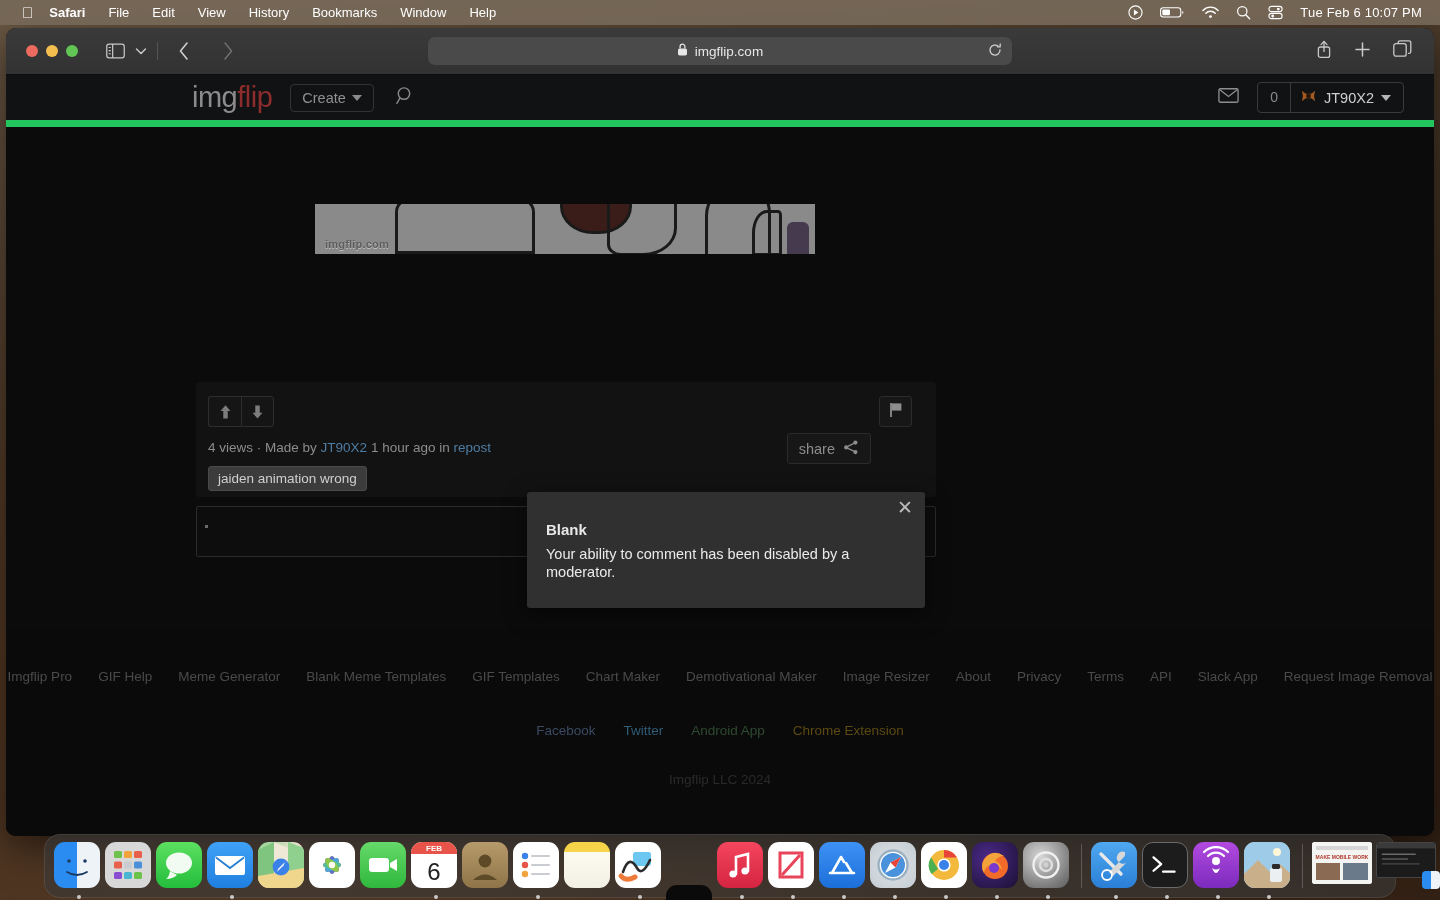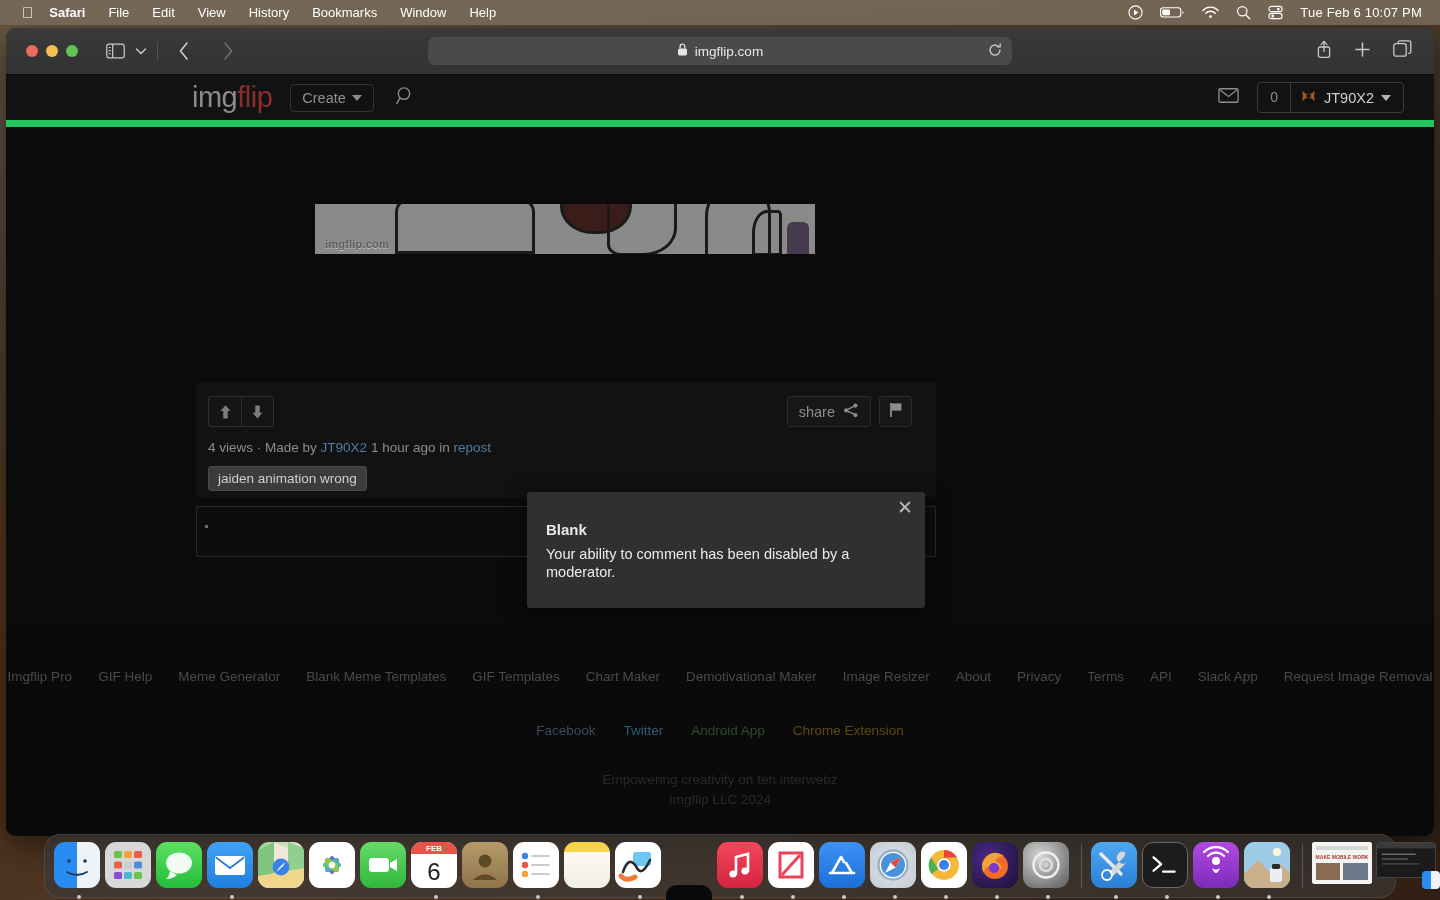--- a/index.html
+++ b/index.html
@@ -145,20 +145,21 @@
   .vote-btn.down { border-radius: 0 3px 3px 0; }
 
   .share-group { position: absolute; right: 24px; top: 14px; display: flex; gap: 8px; }
   .share-btn {
     border: 1px solid #2b2b2b; border-radius: 3px;
     background: #171717;
     color: #8d8d8d; font-size: 14.5px;
     padding: 6px 11px;
     display: flex; align-items: center; gap: 8px;
     height: 31px;
+    margin-top: 37px;
   }
   .flag-btn {
     border: 1px solid #2b2b2b; border-radius: 3px;
     background: #171717; width: 33px; height: 31px;
     display: flex; align-items: center; justify-content: center;
   }
   .meta-line {
     position: absolute; left: 12px; top: 58px;
     color: #8c8c8c; font-size: 13.5px;
   }
@@ -521,21 +522,20 @@
         <span>Slack App</span>
         <span>Request Image Removal</span>
       </div>
       <div class="social">
         <span class="fb">Facebook</span>
         <span class="tw">Twitter</span>
         <span class="an">Android App</span>
         <span class="cr">Chrome Extension</span>
       </div>
       <div class="tagline">
-        <div>Empowering creativity on teh interwebz</div>
         <div>Imgflip LLC 2024</div>
       </div>
     </div>
 
   </div>
 </div>
 
 <div id="dock">
 
   <div class="dock-item">

